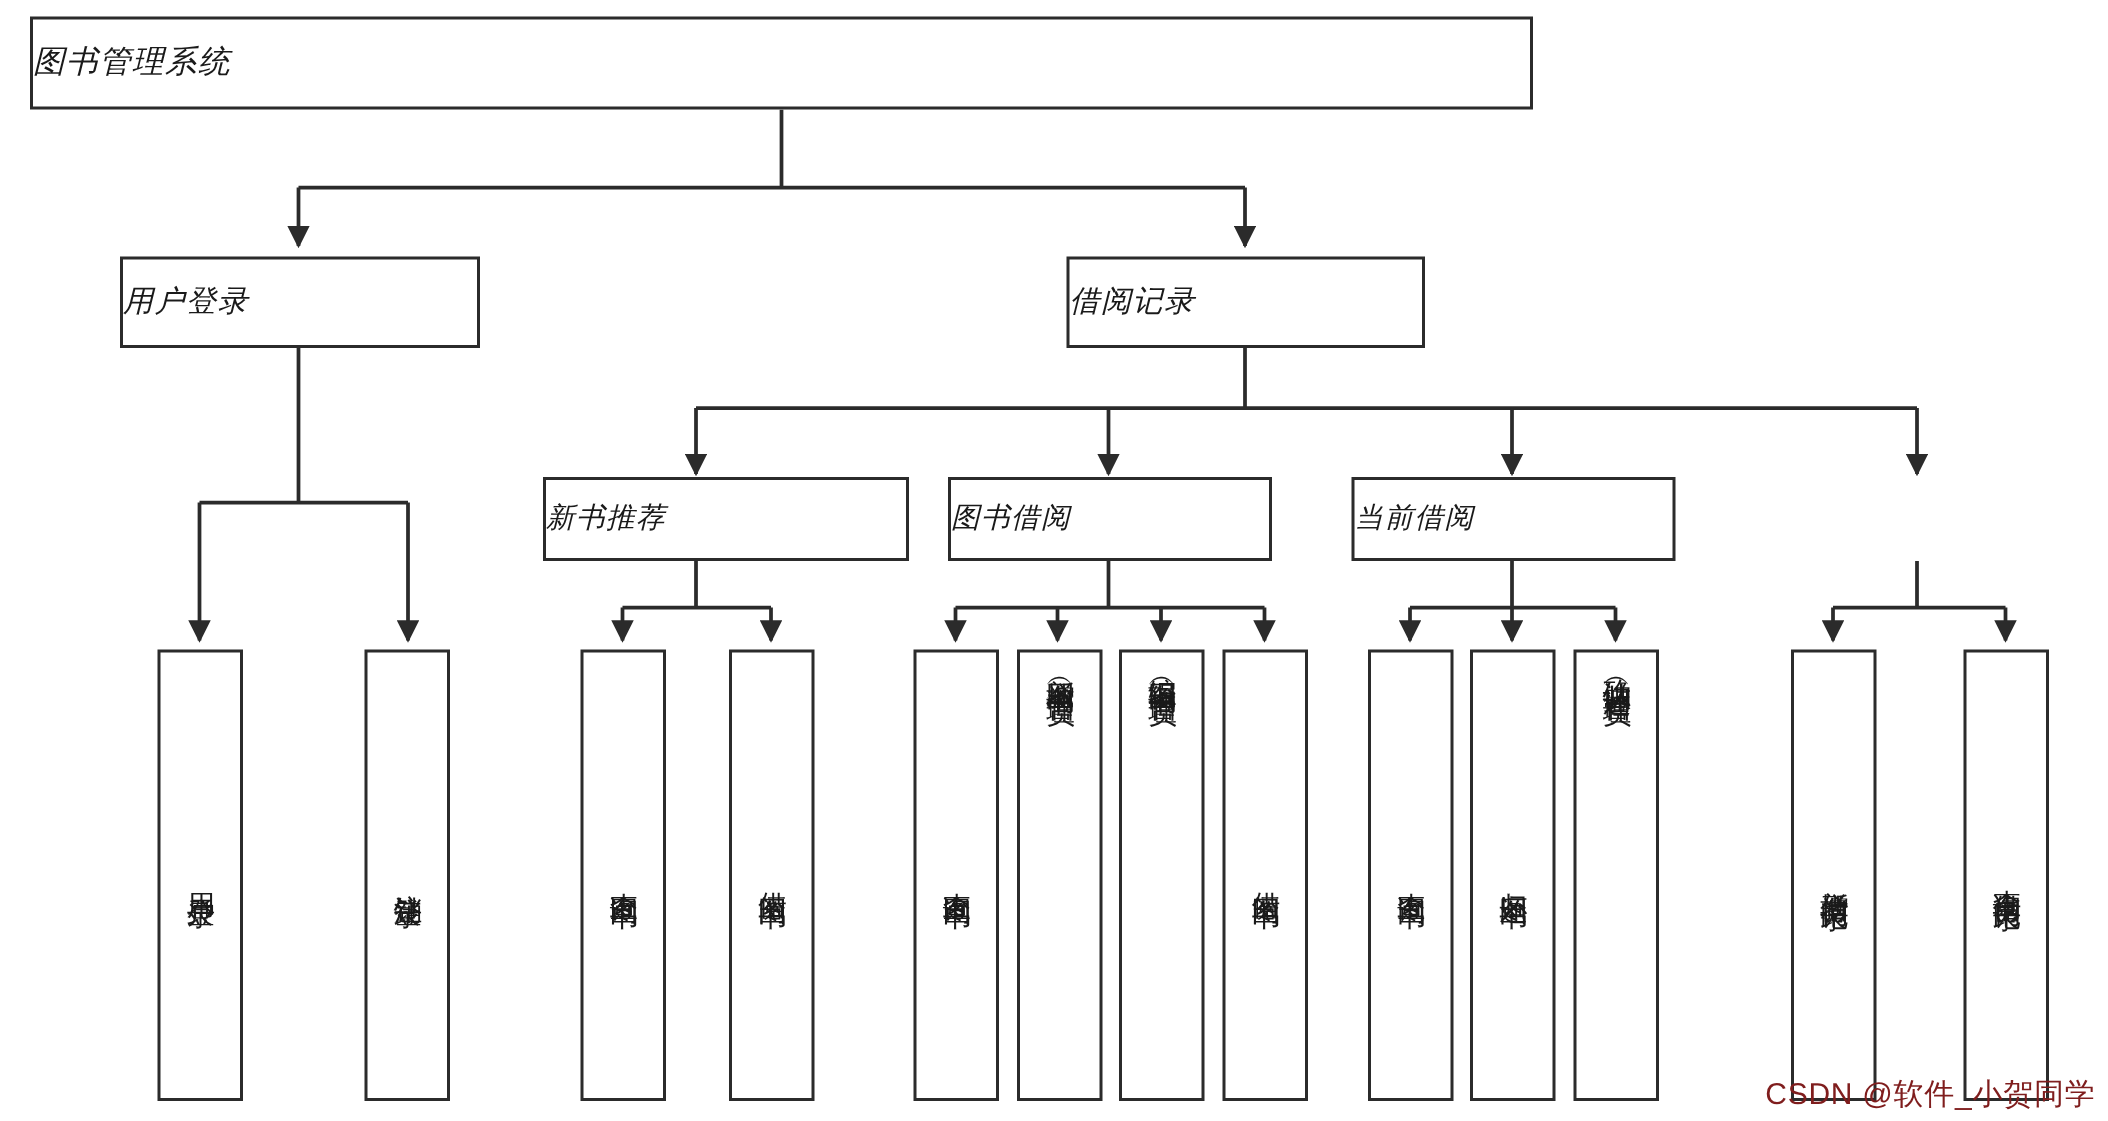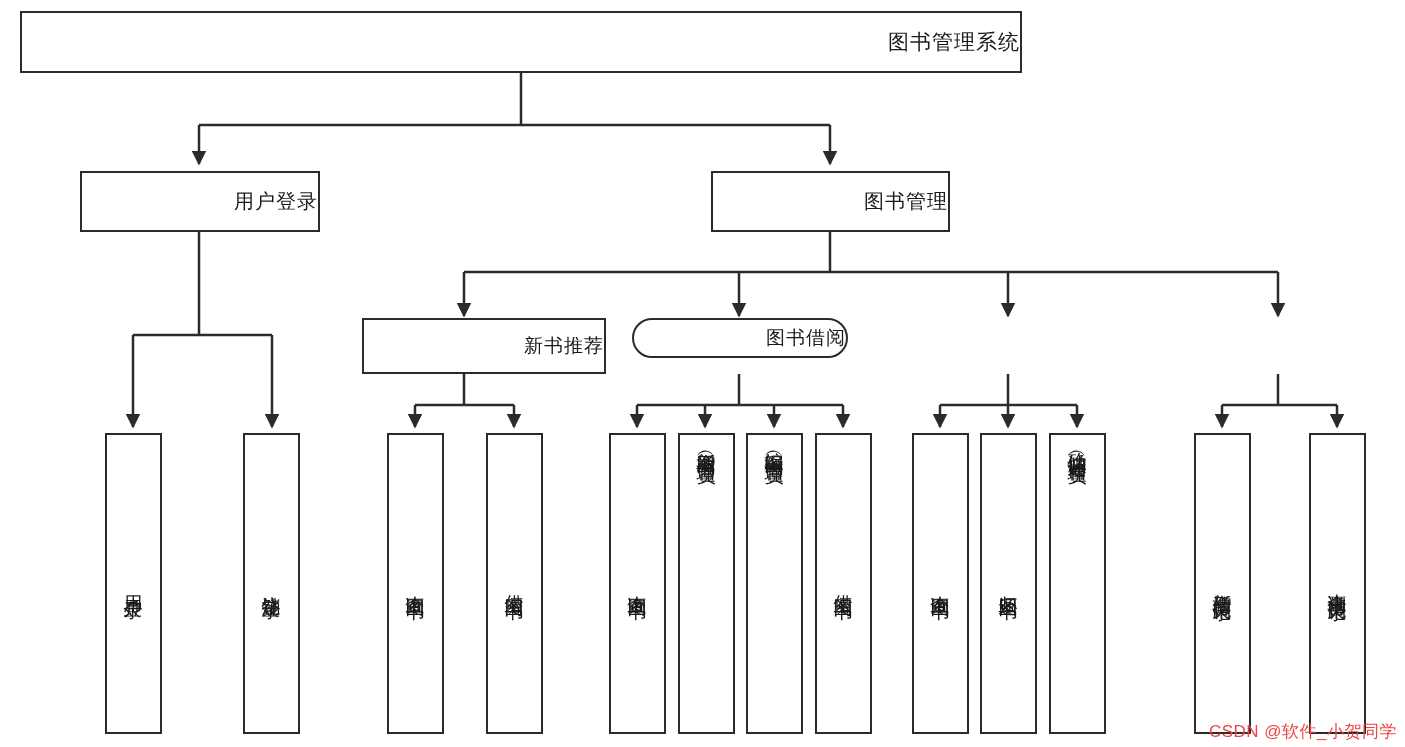--- a/index.html
+++ b/index.html
@@ -26,25 +26,26 @@
     pointer-events: none;
   }
   .node {
     position: absolute;
     box-sizing: border-box;
     border: 2px solid #2b2b2b;
     background: #ffffff;
     color: #1a1a1a;
     display: flex;
     align-items: center;
-    justify-content: flex-end;
+    justify-content: flex-start;
     text-align: center;
     font-size: 20px;
     line-height: 1.25;
     letter-spacing: 1px;
+    font-style: italic;
   }
   .node.root { font-size: 21px; }
   .node.lvl2 { font-size: 20px; }
   .node.lvl3 { font-size: 19px; }
   .leaf {
     position: absolute;
     box-sizing: border-box;
     border: 2px solid #2b2b2b;
     background: #ffffff;
     color: #1a1a1a;
@@ -60,22 +61,22 @@
     line-height: 1;
     white-space: nowrap;
     padding: 2px 0;
   }
   .leaf.center { align-items: center; }
   .leaf.top { align-items: flex-start; }
   .watermark {
     position: absolute;
     right: 8px;
     bottom: 4px;
-    font-size: 17px;
-    color: #ef4444;
+    font-size: 20px;
+    color: #7f1d1d;
     letter-spacing: 0.5px;
     white-space: nowrap;
   }
 </style>
 </head>
 <body>
 
 <div id="canvas">
 
   <svg class="wires" viewBox="0 0 1405 747">
@@ -129,28 +130,31 @@
   </svg>
 
   <div class="node root" style="left:20px; top:11px; width:1002px; height:62px;">
     <span>图书管理系统</span>
   </div>
 
   <div class="node lvl2" style="left:80px; top:171px; width:240px; height:61px;">
     <span>用户登录</span>
   </div>
   <div class="node lvl2" style="left:711px; top:171px; width:239px; height:61px;">
-    <span>图书管理</span>
+    <span>借阅记录</span>
   </div>
 
   <div class="node lvl3" style="left:362px; top:318px; width:244px; height:56px;">
     <span>新书推荐</span>
   </div>
-  <div class="node lvl3" style="left:632px; top:318px; width:216px; height:40px;border-radius:20px;">
+  <div class="node lvl3" style="left:632px; top:318px; width:216px; height:56px;">
     <span>图书借阅</span>
+  </div>
+  <div class="node lvl3" style="left:901px; top:318px; width:216px; height:56px;">
+    <span>当前借阅</span>
   </div>
 
   <div class="leaf center" style="left:105px; top:433px; width:57px; height:301px;">
     <span class="vtext">用户登录</span>
   </div>
   <div class="leaf center" style="left:243px; top:433px; width:57px; height:301px;">
     <span class="vtext">注销登录</span>
   </div>
 
   <div class="leaf center" style="left:387px; top:433px; width:57px; height:301px;">

